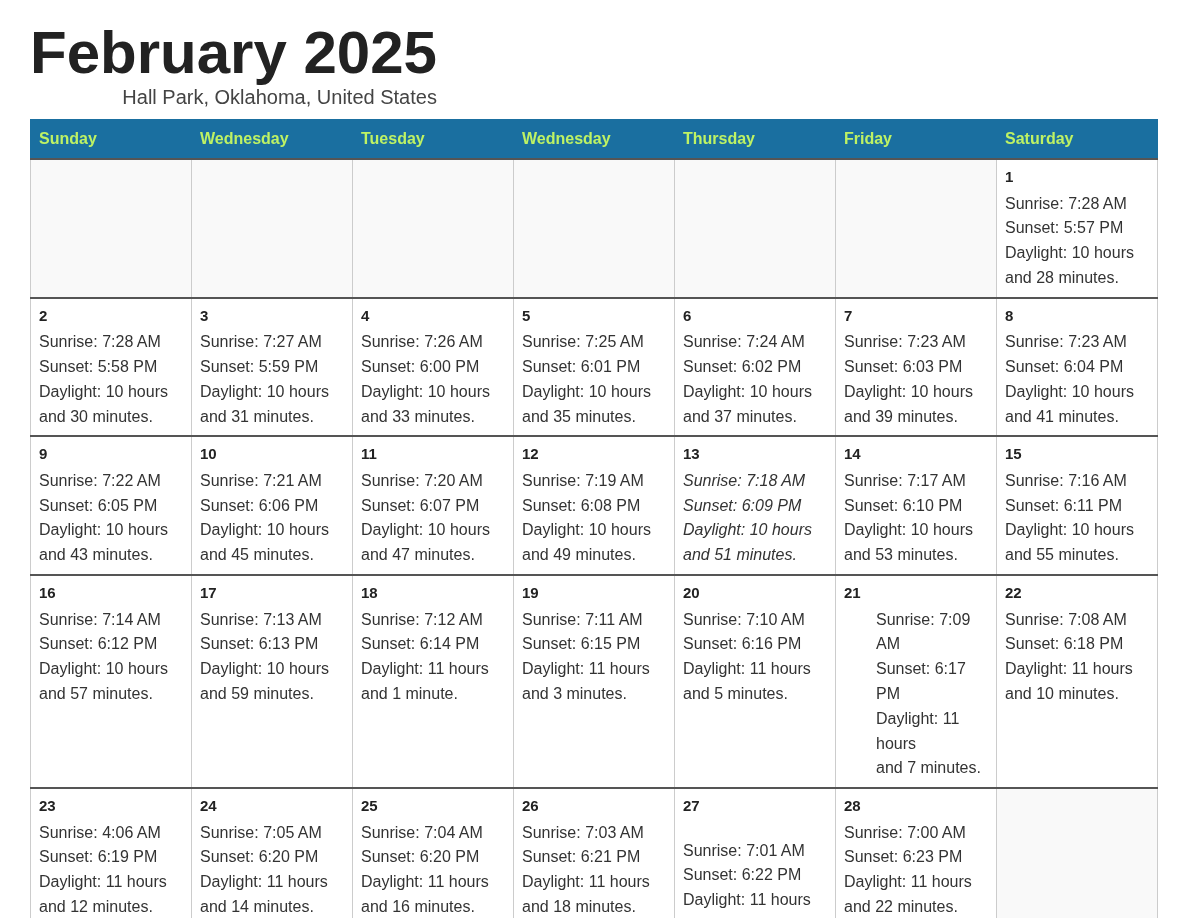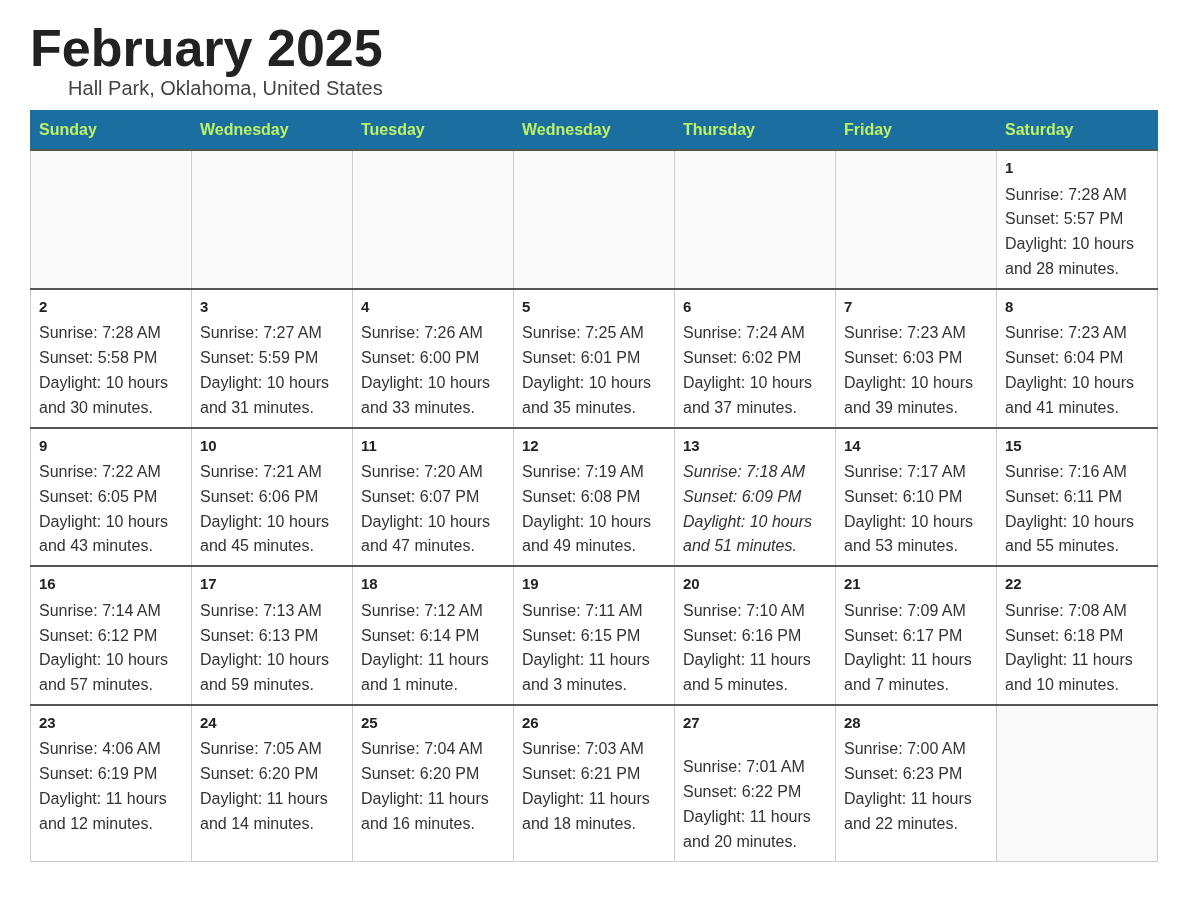--- a/index.html
+++ b/index.html
@@ -18,21 +18,21 @@
     }
     .logo {
       display: flex;
       flex-direction: column;
       align-items: flex-start;
     }
     .title-block {
       text-align: right;
     }
     .title-block h1 {
-      font-size: 52px;
+      font-size: 60px;
       font-weight: bold;
       color: #222;
       line-height: 1.1;
     }
     .title-block h2 {
       font-size: 20px;
       font-weight: normal;
       color: #444;
     }
     .calendar {
@@ -284,21 +284,21 @@
         </td>
         <td>
           <span class="day-number">20</span>
           <div class="day-info" style="white-space: pre-line;">Sunrise: 7:10 AM
 Sunset: 6:16 PM
 Daylight: 11 hours
 and 5 minutes.</div>
         </td>
         <td>
           <span class="day-number">21</span>
-          <div class="day-info" style="white-space: pre-line;">Sunrise: 7:09 AM
+          <div class="day-info" style="white-space: pre-line; margin-left: 32px;">Sunrise: 7:09 AM
 Sunset: 6:17 PM
 Daylight: 11 hours
 and 7 minutes.</div>
         </td>
         <td>
           <span class="day-number">22</span>
           <div class="day-info" style="white-space: pre-line;">Sunrise: 7:08 AM
 Sunset: 6:18 PM
 Daylight: 11 hours
 and 10 minutes.</div>

